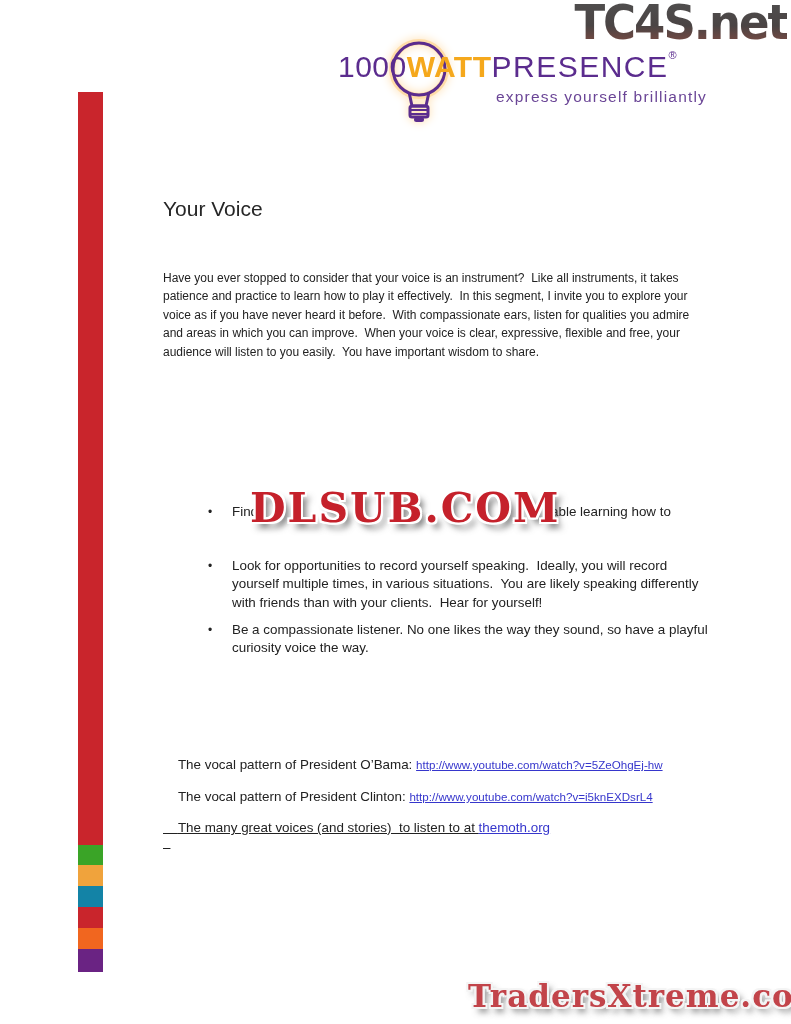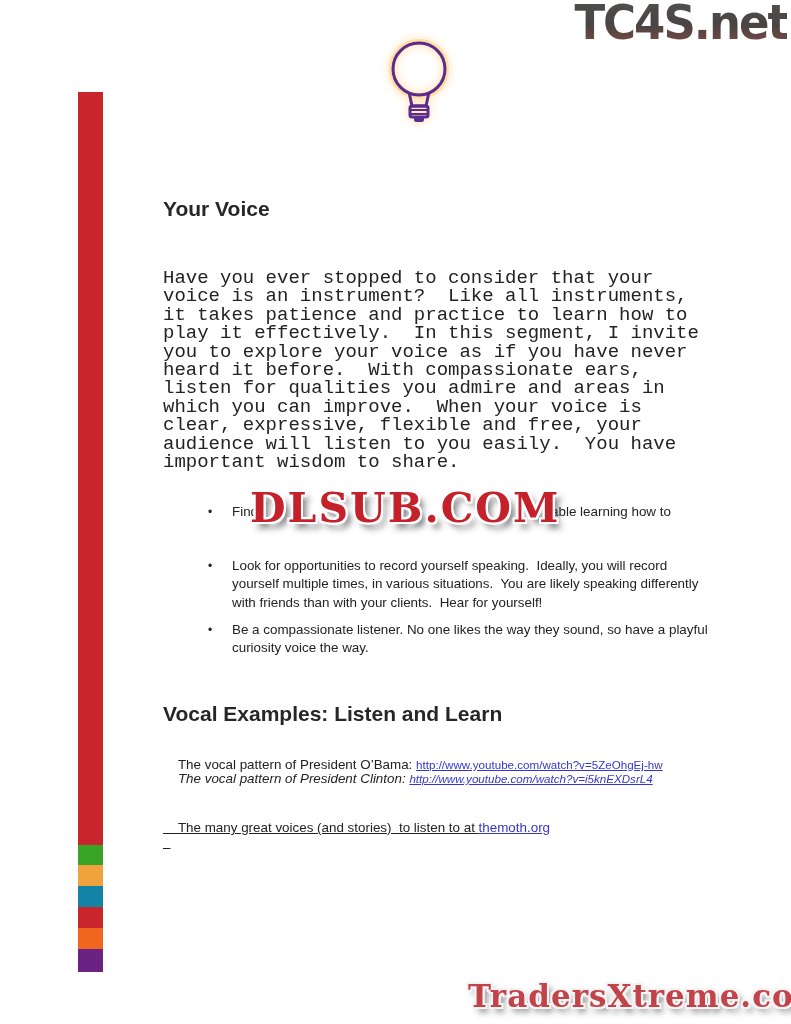--- a/index.html
+++ b/index.html
@@ -56,40 +56,40 @@
         font-size:30px;letter-spacing:.5px;line-height:1;}
   .logo-1000{color:#5b2c8e;font-weight:normal;}
   .logo-watt{color:#f5a81c;font-weight:bold;}
   .logo-presence{color:#5b2c8e;font-weight:normal;letter-spacing:1.5px;}
   .logo-reg{color:#5b2c8e;font-size:11px;vertical-align:18px;}
   .tagline{position:absolute;left:158px;top:52px;z-index:1;
         color:#6a4596;font-size:15.5px;letter-spacing:1.2px;white-space:nowrap;}
 
   
   .h-title{position:absolute;left:163px;font-size:21px;color:#262626;
-        font-weight:bold;margin:0;white-space:nowrap;}
+        font-weight:normal;margin:0;white-space:nowrap;}
   #title-your-voice{top:197px;}
   #title-take-action{top:422px;}
   #title-vocal{top:702px;}
 
   .para{position:absolute;left:163px;top:269px;width:545px;
-        font-size:19px;line-height:18.4px;white-space:pre-wrap;font-family:Liberation Mono, monospace;}
+        font-size:12px;line-height:18.4px;white-space:pre-wrap;}
 
   .bullet{position:absolute;left:208px;width:500px;display:flex;
         font-size:13.4px;line-height:18.4px;}
   #bullet-1{top:503px;}
   #bullet-2{top:557px;}
   #bullet-3{top:621px;}
   .bullet .dot{width:24px;flex:0 0 24px;font-size:12px;line-height:18.4px;}
   .bullet .btext{flex:1;white-space:pre-wrap;}
   .gap-spacer{display:inline-block;width:293px;}
 
   .link-line{position:absolute;left:163px;font-size:13.4px;white-space:pre-wrap;}
   #link-line-1{top:742px;}
-  #link-line-2{top:756px;font-style:italic;}
+  #link-line-2{top:774px;}
   #link-line-3{top:805px;text-decoration:underline;}
   a.doc-link{color:#3636cc;text-decoration:underline;cursor:pointer;text-align:center;}
   .small-link{font-size:11.6px;}
 
   .footer-text{position:absolute;left:119px;top:948px;font-size:13.5px;color:#222;}
 </style>
 </head>
 <body>
 
 <div class="page">
@@ -107,20 +107,24 @@
   <div class="logo">
     <svg class="bulb" width="78" height="94" viewBox="0 0 78 94">
       <circle cx="39" cy="31" r="27" fill="none" stroke="#ffd9a0" stroke-width="6" opacity="0.85"></circle>
       <circle cx="39" cy="31" r="26" fill="#fffdf6" fill-opacity="0.0" stroke="#5b2c8e" stroke-width="3"></circle>
       <path d="M29 54 L32 68 L46 68 L49 54" fill="none" stroke="#5b2c8e" stroke-width="3"></path>
       <rect x="30" y="68" width="18" height="11" rx="2" fill="none" stroke="#5b2c8e" stroke-width="3"></rect>
       <line x1="30" y1="72" x2="48" y2="72" stroke="#5b2c8e" stroke-width="2"></line>
       <line x1="30" y1="76" x2="48" y2="76" stroke="#5b2c8e" stroke-width="2"></line>
       <rect x="34" y="79" width="10" height="5" rx="2.5" fill="#5b2c8e"></rect>
     </svg>
+    <div class="logo-line">
+      <span class="logo-1000">1000</span><span class="logo-watt">WATT</span><span class="logo-presence">PRESENCE</span><span class="logo-reg">®</span>
+    </div>
+    <div class="tagline">express yourself brilliantly</div>
   </div>
 
   <h1 class="h-title" id="title-your-voice">Your Voice</h1>
   <div class="para">Have you ever stopped to consider that your voice is an instrument?  Like all instruments, it takes patience and practice to learn how to play it effectively.  In this segment, I invite you to explore your voice as if you have never heard it before.  With compassionate ears, listen for qualities you admire and areas in which you can improve.  When your voice is clear, expressive, flexible and free, your audience will listen to you easily.  You have important wisdom to share.</div>
 
 
   <div class="bullet" id="bullet-1">
     <span class="dot">•</span>
     <span class="btext"><span>Find</span><span class="gap-spacer"></span><span>able learning how to</span><br>
     </span>
@@ -131,21 +135,20 @@
     <span class="btext">Look for opportunities to record yourself speaking.  Ideally, you will record yourself multiple times, in various situations.  You are likely speaking differently with friends than with your clients.  Hear for yourself!</span>
   </div>
 
   <div class="bullet" id="bullet-3">
     <span class="dot">•</span>
     <span class="btext">Be a compassionate listener. No one likes the way they sound, so have a playful curiosity voice the way.</span>
   </div>
 
   <div class="wm-dlsub">DLSUB.COM</div>
 
-  <h1 class="h-title" id="title-vocal">Vocal Examples: Listen and Learn</h1>
 
   <div class="link-line" id="link-line-1">
     <span>The vocal pattern of President O’Bama: </span><a class="doc-link small-link">http://www.youtube.com/watch?v=5ZeOhgEj-hw</a>
   </div>
 
   <div class="link-line" id="link-line-2">
     <span>The vocal pattern of President Clinton: </span><a class="doc-link small-link">http://www.youtube.com/watch?v=i5knEXDsrL4</a>
   </div>
 
   <div class="link-line" id="link-line-3">

